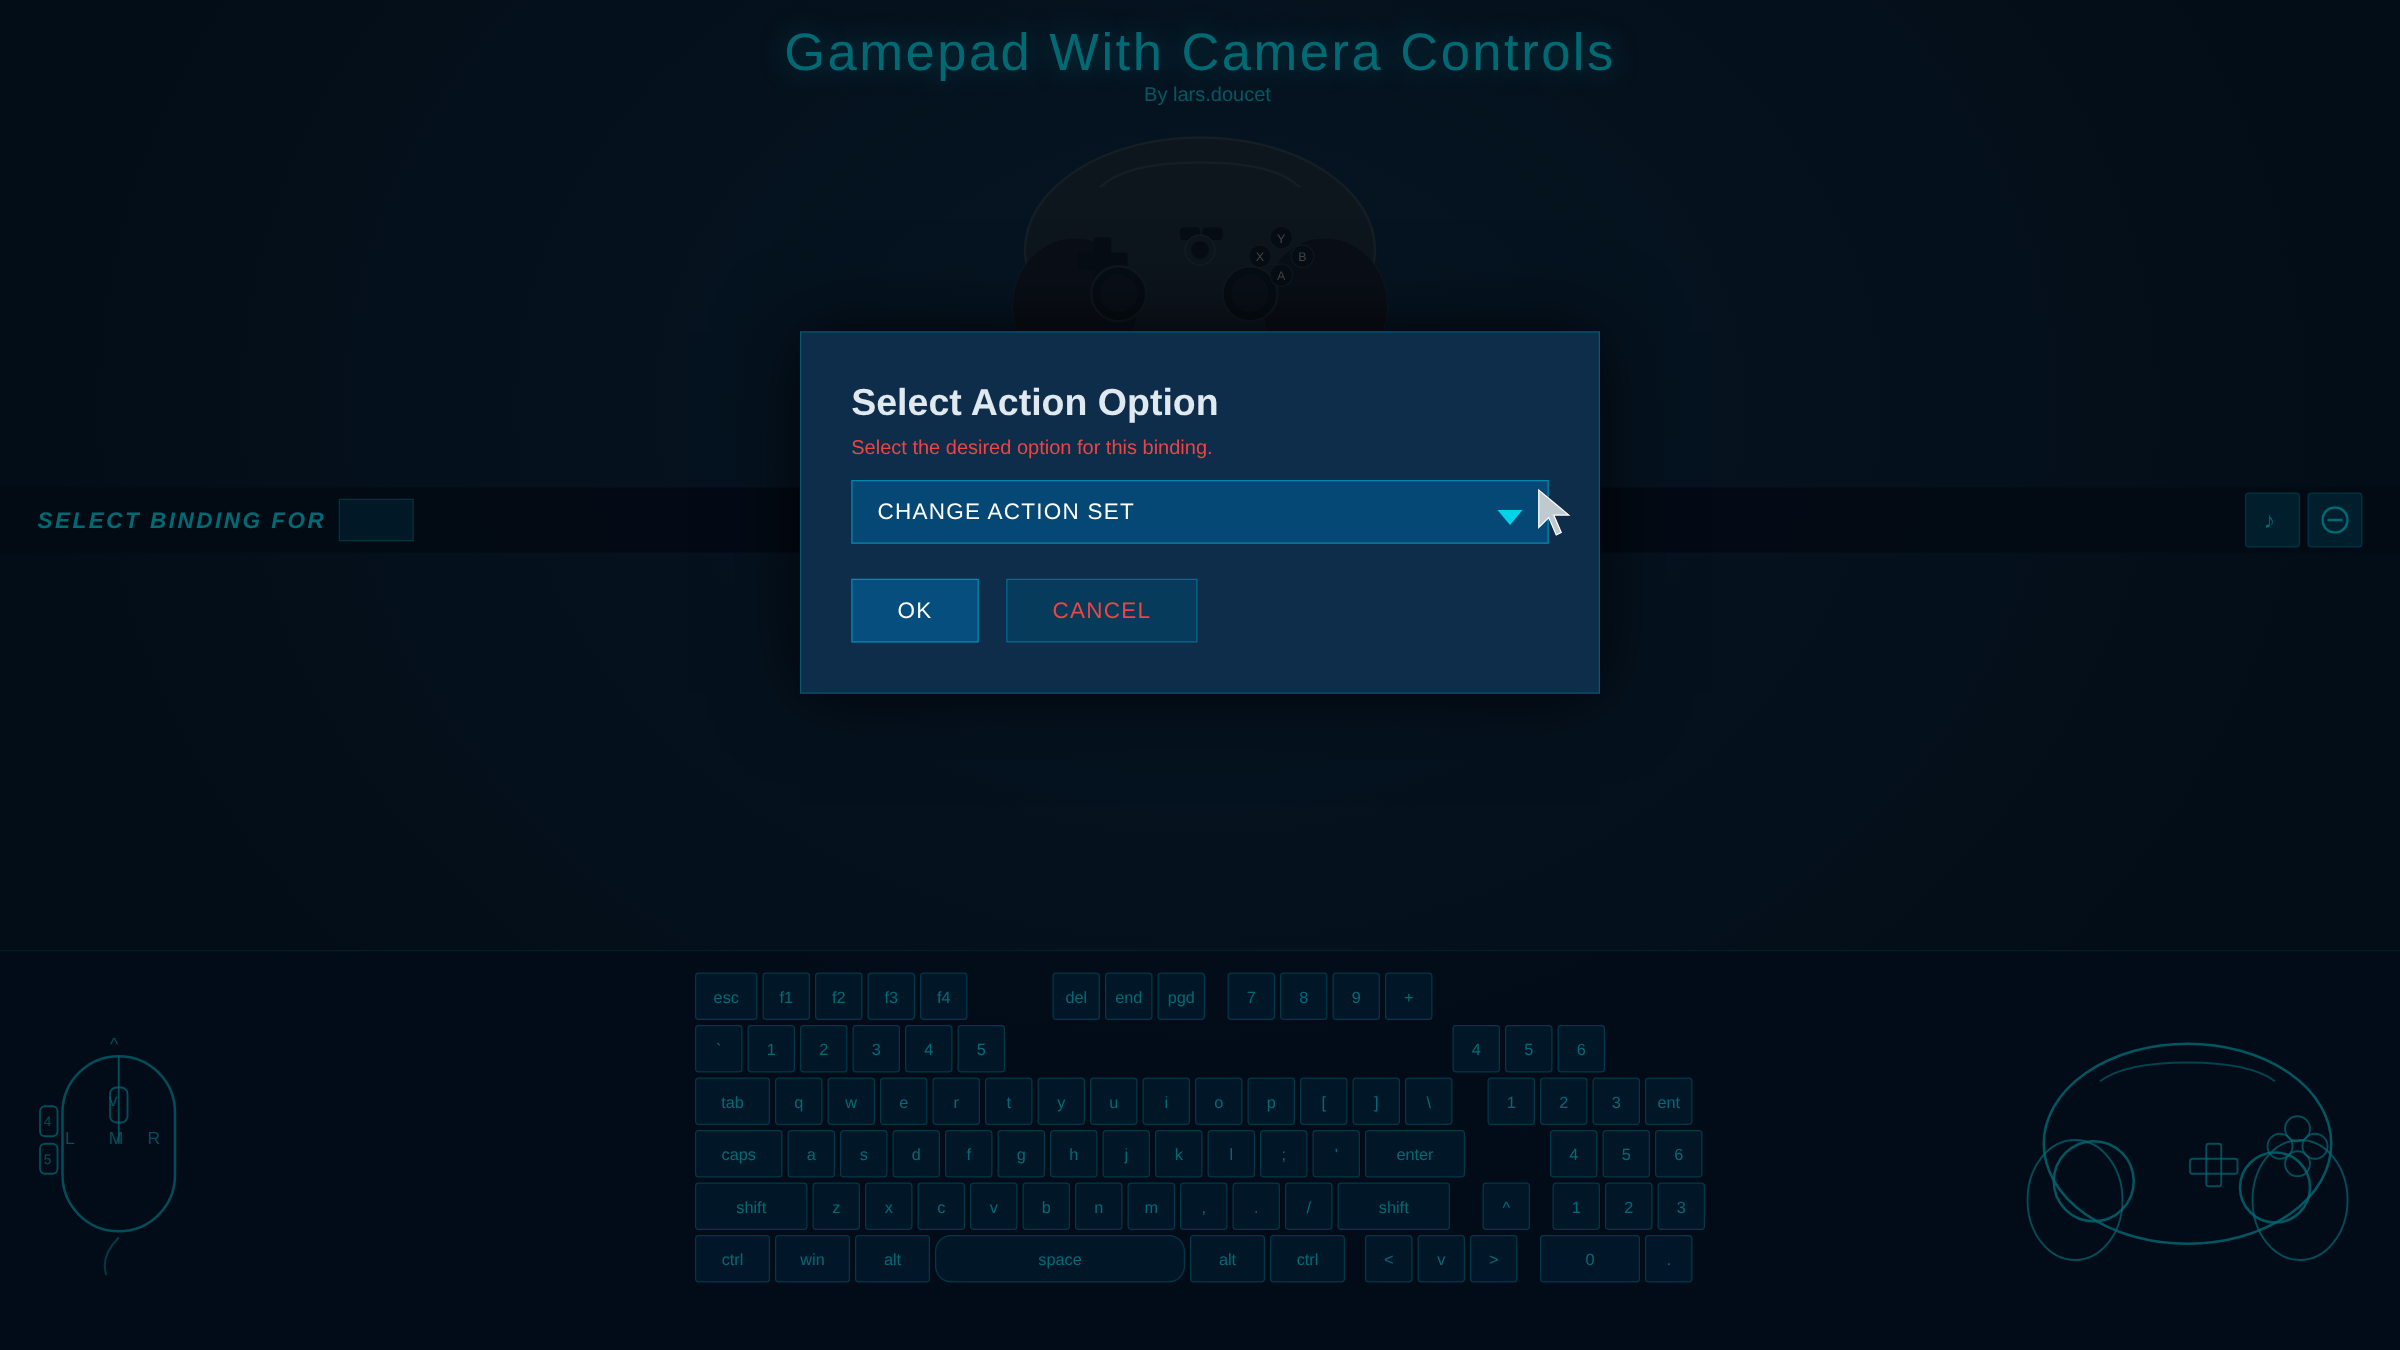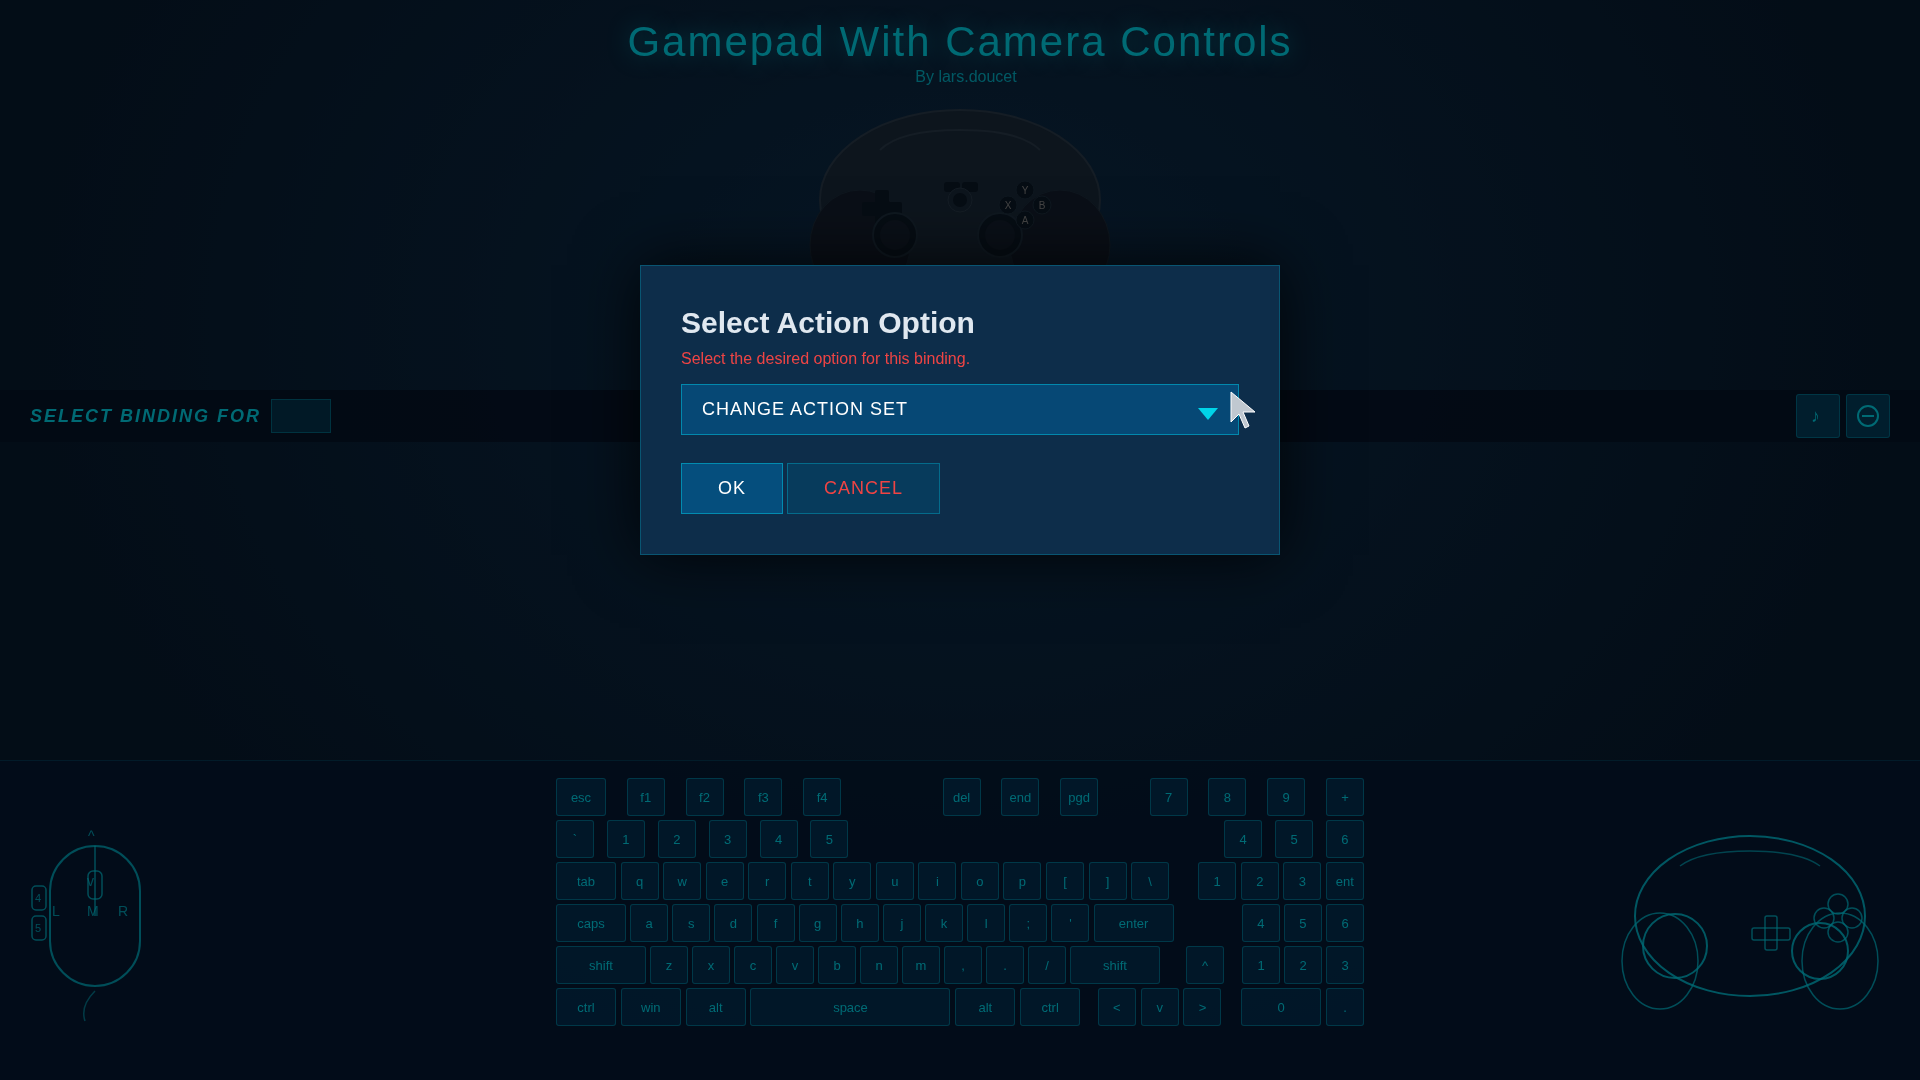--- a/index.html
+++ b/index.html
@@ -125,42 +125,42 @@
       bottom: 50px;
       left: 50%;
       transform: translateX(-50%);
       z-index: 2;
     }
 
     .key-row {
       display: flex;
       gap: 4px;
       margin-bottom: 4px;
-      justify-content: space-between;
+      justify-content: flex-start;
     }
 
     .key {
       background: rgba(0, 60, 100, 0.6);
       border: 1px solid rgba(0, 180, 210, 0.5);
       color: #00d4e8;
       font-size: 13px;
       min-width: 38px;
       height: 38px;
       display: flex;
       align-items: center;
       justify-content: center;
       border-radius: 3px;
       cursor: pointer;
       padding: 0 6px;
       text-transform: lowercase;
     }
 
     .key.wide { min-width: 60px; }
     .key.wider { min-width: 80px; }
-    .key.widest { min-width: 200px; }
+    .key.widest { min-width: 200px; border-radius: 13px; }
     .key.caps { min-width: 70px; }
     .key.shift { min-width: 90px; }
     .key.enter { min-width: 80px; }
     .key.esc { min-width: 50px; }
 
     
     .mouse-left {
       position: absolute;
       left: 30px;
       bottom: 50px;
@@ -241,21 +241,21 @@
       right: -20px;
       top: 50%;
       transform: translateY(-50%);
       width: 30px;
       height: 40px;
       z-index: 5;
     }
 
     .modal-buttons {
       display: flex;
-      gap: 4px;
+      gap: 22px;
     }
 
     .btn-ok {
       background: rgba(0, 100, 160, 0.6);
       border: 1px solid rgba(0, 180, 210, 0.6);
       color: #ffffff;
       font-size: 18px;
       padding: 14px 36px;
       cursor: pointer;
       letter-spacing: 1px;

